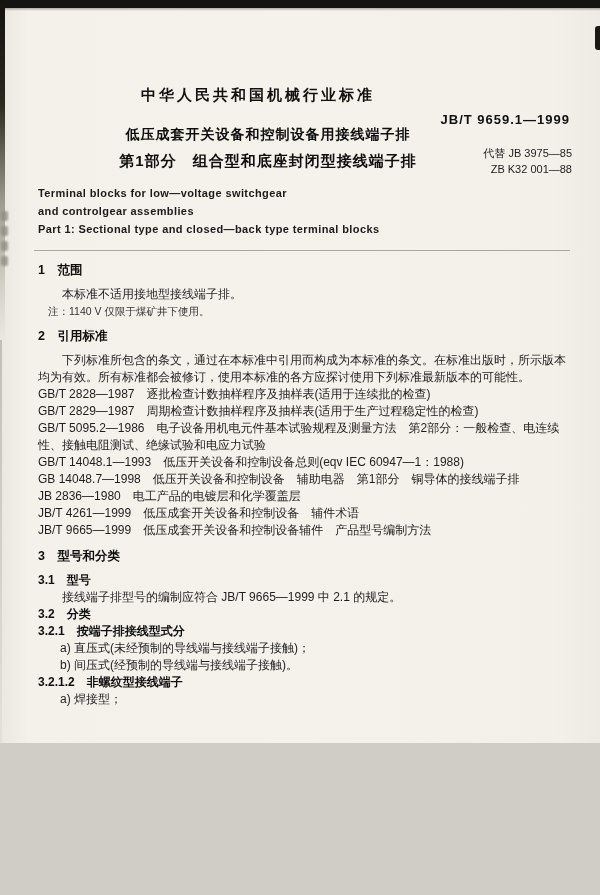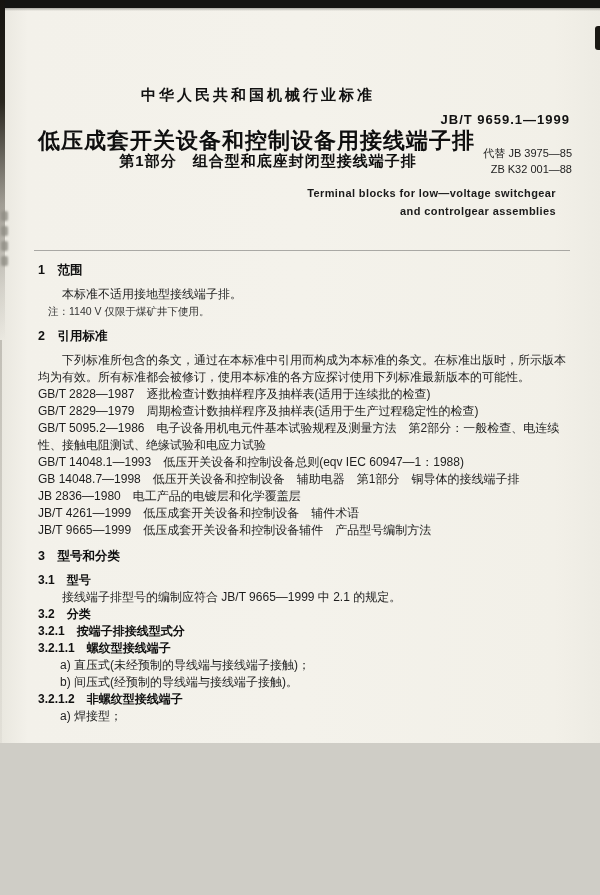--- a/index.html
+++ b/index.html
@@ -20,27 +20,27 @@
   .scan-corner-right { position:absolute; top:26px; right:0; width:5px; height:24px;
     background:#1a1813; border-radius:3px 0 0 3px; }
   .margin-marks { position:absolute; left:1px; top:206px; width:10px; }
   .margin-marks .mk { width:7px; height:10px; margin:5px 0; background:#8f8d84; opacity:.8;
     filter:blur(1px); border-radius:2px; }
   
   .org-title { position:absolute; top:86px; left:38px; width:440px; text-align:center;
     font-size:15px; font-weight:bold; letter-spacing:3px; color:#111; }
   .std-number { position:absolute; top:112px; right:30px; font-size:13px; font-weight:bold;
     letter-spacing:1px; color:#111; }
-  .title-zh-1 { position:absolute; top:126px; left:38px; width:460px; text-align:left;
-    font-size:22px; font-weight:bold; letter-spacing:1px; color:#0f0f0f; }
+  .title-zh-1 { position:absolute; top:126px; left:38px; width:460px; text-align:center;
+    font-size:14px; font-weight:bold; letter-spacing:1px; color:#0f0f0f; }
   .title-zh-2 { position:absolute; top:152px; left:38px; width:460px; text-align:center;
     font-size:15px; font-weight:bold; letter-spacing:1px; color:#0f0f0f; }
   .replaces { position:absolute; top:145px; right:28px; width:155px; text-align:right;
     font-size:11px; line-height:16px; color:#222; }
-  .title-en { position:absolute; left:38px; right:44px; text-align:right;
+  .title-en { position:absolute; left:38px; right:24px; text-align:left;
     font-size:11px; font-weight:bold; letter-spacing:.4px; color:#1a1a1a; }
   .en1 { top:187px; } .en2 { top:205px; } .en3 { top:223px; }
   .header-rule { position:absolute; top:250px; left:34px; right:30px; height:1px;
     background:rgba(80,80,80,.45); }
   
   .doc-body { position:absolute; top:258px; left:38px; right:33px;
     font-size:12px; line-height:17px; color:#1e1e1e; }
   .sec-h { font-size:12.5px; font-weight:bold; margin:9px 0 7px; color:#101010; }
   .sec-h.first { margin-top:4px; }
   .para { margin:0; }
@@ -74,44 +74,44 @@
   <div class="org-title">中华人民共和国机械行业标准</div>
   <div class="std-number">JB/T 9659.1—1999</div>
   <div class="title-zh-1">低压成套开关设备和控制设备用接线端子排</div>
   <div class="title-zh-2">第1部分　组合型和底座封闭型接线端子排</div>
   <div class="replaces">
     <div>代替 JB 3975—85</div>
     <div>ZB K32 001—88</div>
   </div>
   <div class="title-en en1">Terminal blocks for low—voltage switchgear</div>
   <div class="title-en en2">and controlgear assemblies</div>
+  <div class="title-en en3">Part 1: Sectional type and closed—back type terminal blocks</div>
   <div class="header-rule"></div>
 
   <div class="doc-body">
     <h2 class="sec-h first">1　范围</h2>
     <p class="para indent">本标准不适用接地型接线端子排。</p>
     <p class="note">注：1140 V 仅限于煤矿井下使用。</p>
 
     <h2 class="sec-h">2　引用标准</h2>
     <p class="para indent">下列标准所包含的条文，通过在本标准中引用而构成为本标准的条文。在标准出版时，所示版本均为有效。所有标准都会被修订，使用本标准的各方应探讨使用下列标准最新版本的可能性。</p>
     <p class="std">GB/T 2828—1987　逐批检查计数抽样程序及抽样表(适用于连续批的检查)</p>
-    <p class="std">GB/T 2829—1979　周期检查计数抽样程序及抽样表(适用于生产过程稳定性的检查)</p>
+    <p class="std">GB/T 2829—1987　周期检查计数抽样程序及抽样表(适用于生产过程稳定性的检查)</p>
     <p class="std">GB/T 5095.2—1986　电子设备用机电元件基本试验规程及测量方法　第2部分：一般检查、电连续性、接触电阻测试、绝缘试验和电应力试验</p>
     <p class="std">GB/T 14048.1—1993　低压开关设备和控制设备总则(eqv IEC 60947—1：1988)</p>
     <p class="std">GB 14048.7—1998　低压开关设备和控制设备　辅助电器　第1部分　铜导体的接线端子排</p>
     <p class="std">JB 2836—1980　电工产品的电镀层和化学覆盖层</p>
     <p class="std">JB/T 4261—1999　低压成套开关设备和控制设备　辅件术语</p>
     <p class="std">JB/T 9665—1999　低压成套开关设备和控制设备辅件　产品型号编制方法</p>
 
     <h2 class="sec-h">3　型号和分类</h2>
     <p class="sub-h">3.1　型号</p>
     <p class="para indent">接线端子排型号的编制应符合 JB/T 9665—1999 中 2.1 的规定。</p>
     <p class="sub-h">3.2　分类</p>
     <p class="sub-h">3.2.1　按端子排接线型式分</p>
-    <p class="sub-h">3.2.1.1　螺纹型接线端子</p>
     <p class="para item">a) 直压式(未经预制的导线端与接线端子接触)；</p>
     <p class="para item">b) 间压式(经预制的导线端与接线端子接触)。</p>
     <p class="sub-h">3.2.1.2　非螺纹型接线端子</p>
     <p class="para item">a) 焊接型；</p>
   </div>
 
   <div class="footer-rule"></div>
   <div class="footer">
     <span>国家机械工业局 1999—08—06 批准</span>
     <span>2000—01—01 实施</span>

